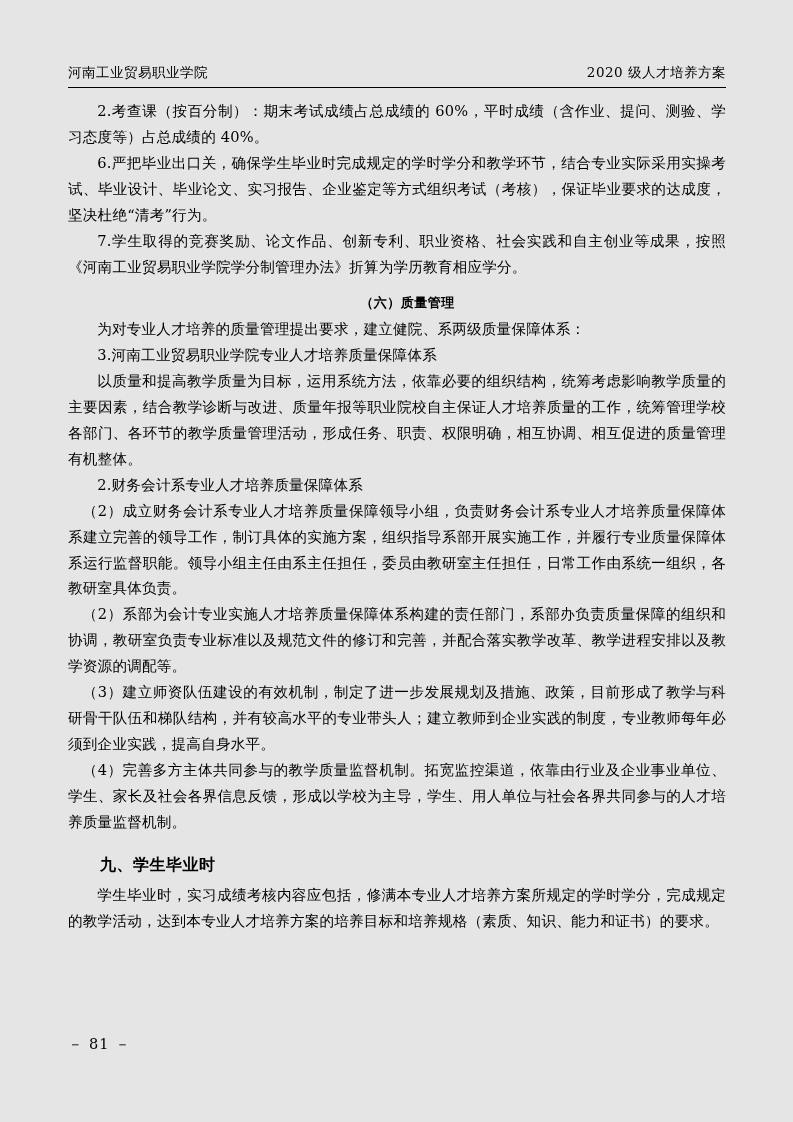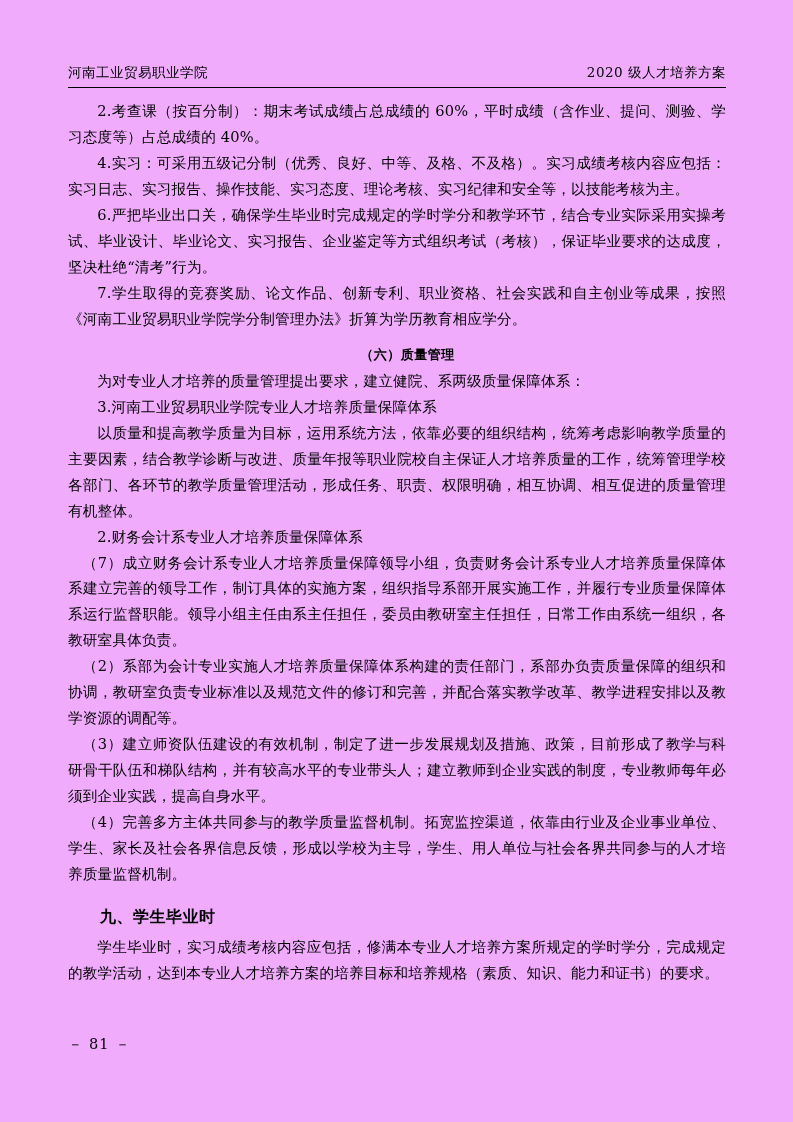--- a/index.html
+++ b/index.html
@@ -4,21 +4,21 @@
 <style>
   html, body {
     margin: 0;
     padding: 0;
     background: #b9b9b9;
   }
   .page {
     position: relative;
     width: 793px;
     height: 1122px;
-    background: #f0abfc;
+    background: #e5e5e5;
     margin: 0 auto;
     box-sizing: border-box;
     font-family: "DejaVu Serif", "Liberation Serif", serif;
     color: #000000;
     overflow: hidden;
   }
   .content {
     position: absolute;
     left: 68px;
     top: 64px;
@@ -79,30 +79,29 @@
 <div class="page">
   <div class="content">
 
     <div class="header">
       <div class="header-left">河南工业贸易职业学院</div>
       <div class="header-right">2020 级人才培养方案</div>
     </div>
     <div class="rule"></div>
 
     <p class="body indent2">2.考查课（按百分制）：期末考试成绩占总成绩的 60%，平时成绩（含作业、提问、测验、学习态度等）占总成绩的 40%。</p>
-    <p class="body indent2">4.实习：可采用五级记分制（优秀、良好、中等、及格、不及格）。实习成绩考核内容应包括：实习日志、实习报告、操作技能、实习态度、理论考核、实习纪律和安全等，以技能考核为主。</p>
     <p class="body indent2">6.严把毕业出口关，确保学生毕业时完成规定的学时学分和教学环节，结合专业实际采用实操考试、毕业设计、毕业论文、实习报告、企业鉴定等方式组织考试（考核），保证毕业要求的达成度，坚决杜绝“清考”行为。</p>
     <p class="body indent2">7.学生取得的竞赛奖励、论文作品、创新专利、职业资格、社会实践和自主创业等成果，按照《河南工业贸易职业学院学分制管理办法》折算为学历教育相应学分。</p>
 
     <h2 class="sec">（六）质量管理</h2>
     <p class="body indent2">为对专业人才培养的质量管理提出要求，建立健院、系两级质量保障体系：</p>
     <p class="body indent2">3.河南工业贸易职业学院专业人才培养质量保障体系</p>
     <p class="body indent2">以质量和提高教学质量为目标，运用系统方法，依靠必要的组织结构，统筹考虑影响教学质量的主要因素，结合教学诊断与改进、质量年报等职业院校自主保证人才培养质量的工作，统筹管理学校各部门、各环节的教学质量管理活动，形成任务、职责、权限明确，相互协调、相互促进的质量管理有机整体。</p>
     <p class="body indent2">2.财务会计系专业人才培养质量保障体系</p>
-    <p class="body indent1">（7）成立财务会计系专业人才培养质量保障领导小组，负责财务会计系专业人才培养质量保障体系建立完善的领导工作，制订具体的实施方案，组织指导系部开展实施工作，并履行专业质量保障体系运行监督职能。领导小组主任由系主任担任，委员由教研室主任担任，日常工作由系统一组织，各教研室具体负责。</p>
+    <p class="body indent1">（2）成立财务会计系专业人才培养质量保障领导小组，负责财务会计系专业人才培养质量保障体系建立完善的领导工作，制订具体的实施方案，组织指导系部开展实施工作，并履行专业质量保障体系运行监督职能。领导小组主任由系主任担任，委员由教研室主任担任，日常工作由系统一组织，各教研室具体负责。</p>
     <p class="body indent1">（2）系部为会计专业实施人才培养质量保障体系构建的责任部门，系部办负责质量保障的组织和协调，教研室负责专业标准以及规范文件的修订和完善，并配合落实教学改革、教学进程安排以及教学资源的调配等。</p>
     <p class="body indent1">（3）建立师资队伍建设的有效机制，制定了进一步发展规划及措施、政策，目前形成了教学与科研骨干队伍和梯队结构，并有较高水平的专业带头人；建立教师到企业实践的制度，专业教师每年必须到企业实践，提高自身水平。</p>
     <p class="body indent1">（4）完善多方主体共同参与的教学质量监督机制。拓宽监控渠道，依靠由行业及企业事业单位、学生、家长及社会各界信息反馈，形成以学校为主导，学生、用人单位与社会各界共同参与的人才培养质量监督机制。</p>
 
     <h2 class="sec-major">九、学生毕业时</h2>
     <p class="body indent2">学生毕业时，实习成绩考核内容应包括，修满本专业人才培养方案所规定的学时学分，完成规定的教学活动，达到本专业人才培养方案的培养目标和培养规格（素质、知识、能力和证书）的要求。</p>
 
   </div>
 
   <div class="footer">

